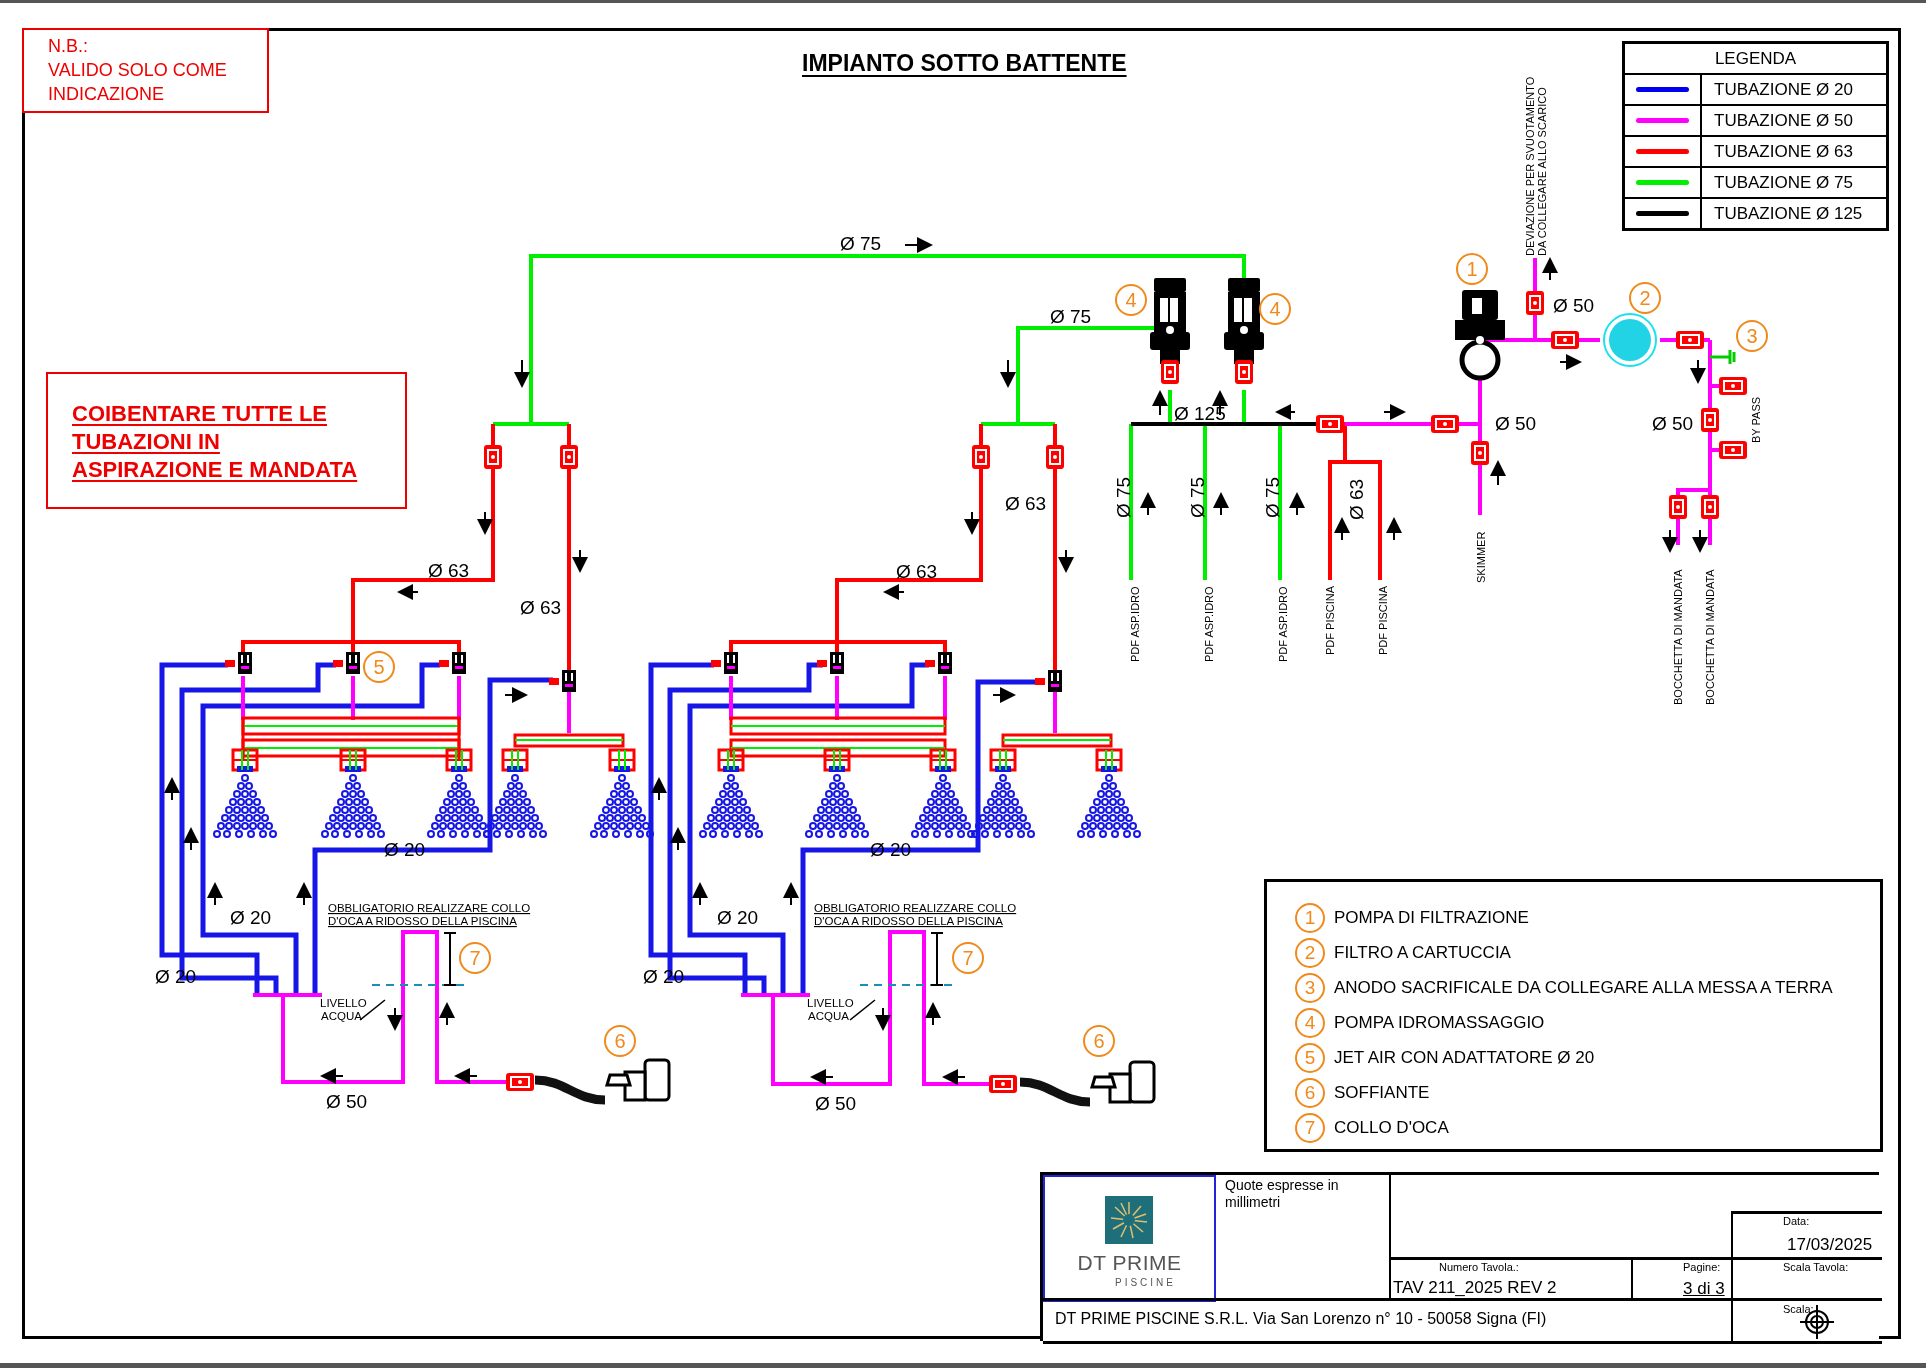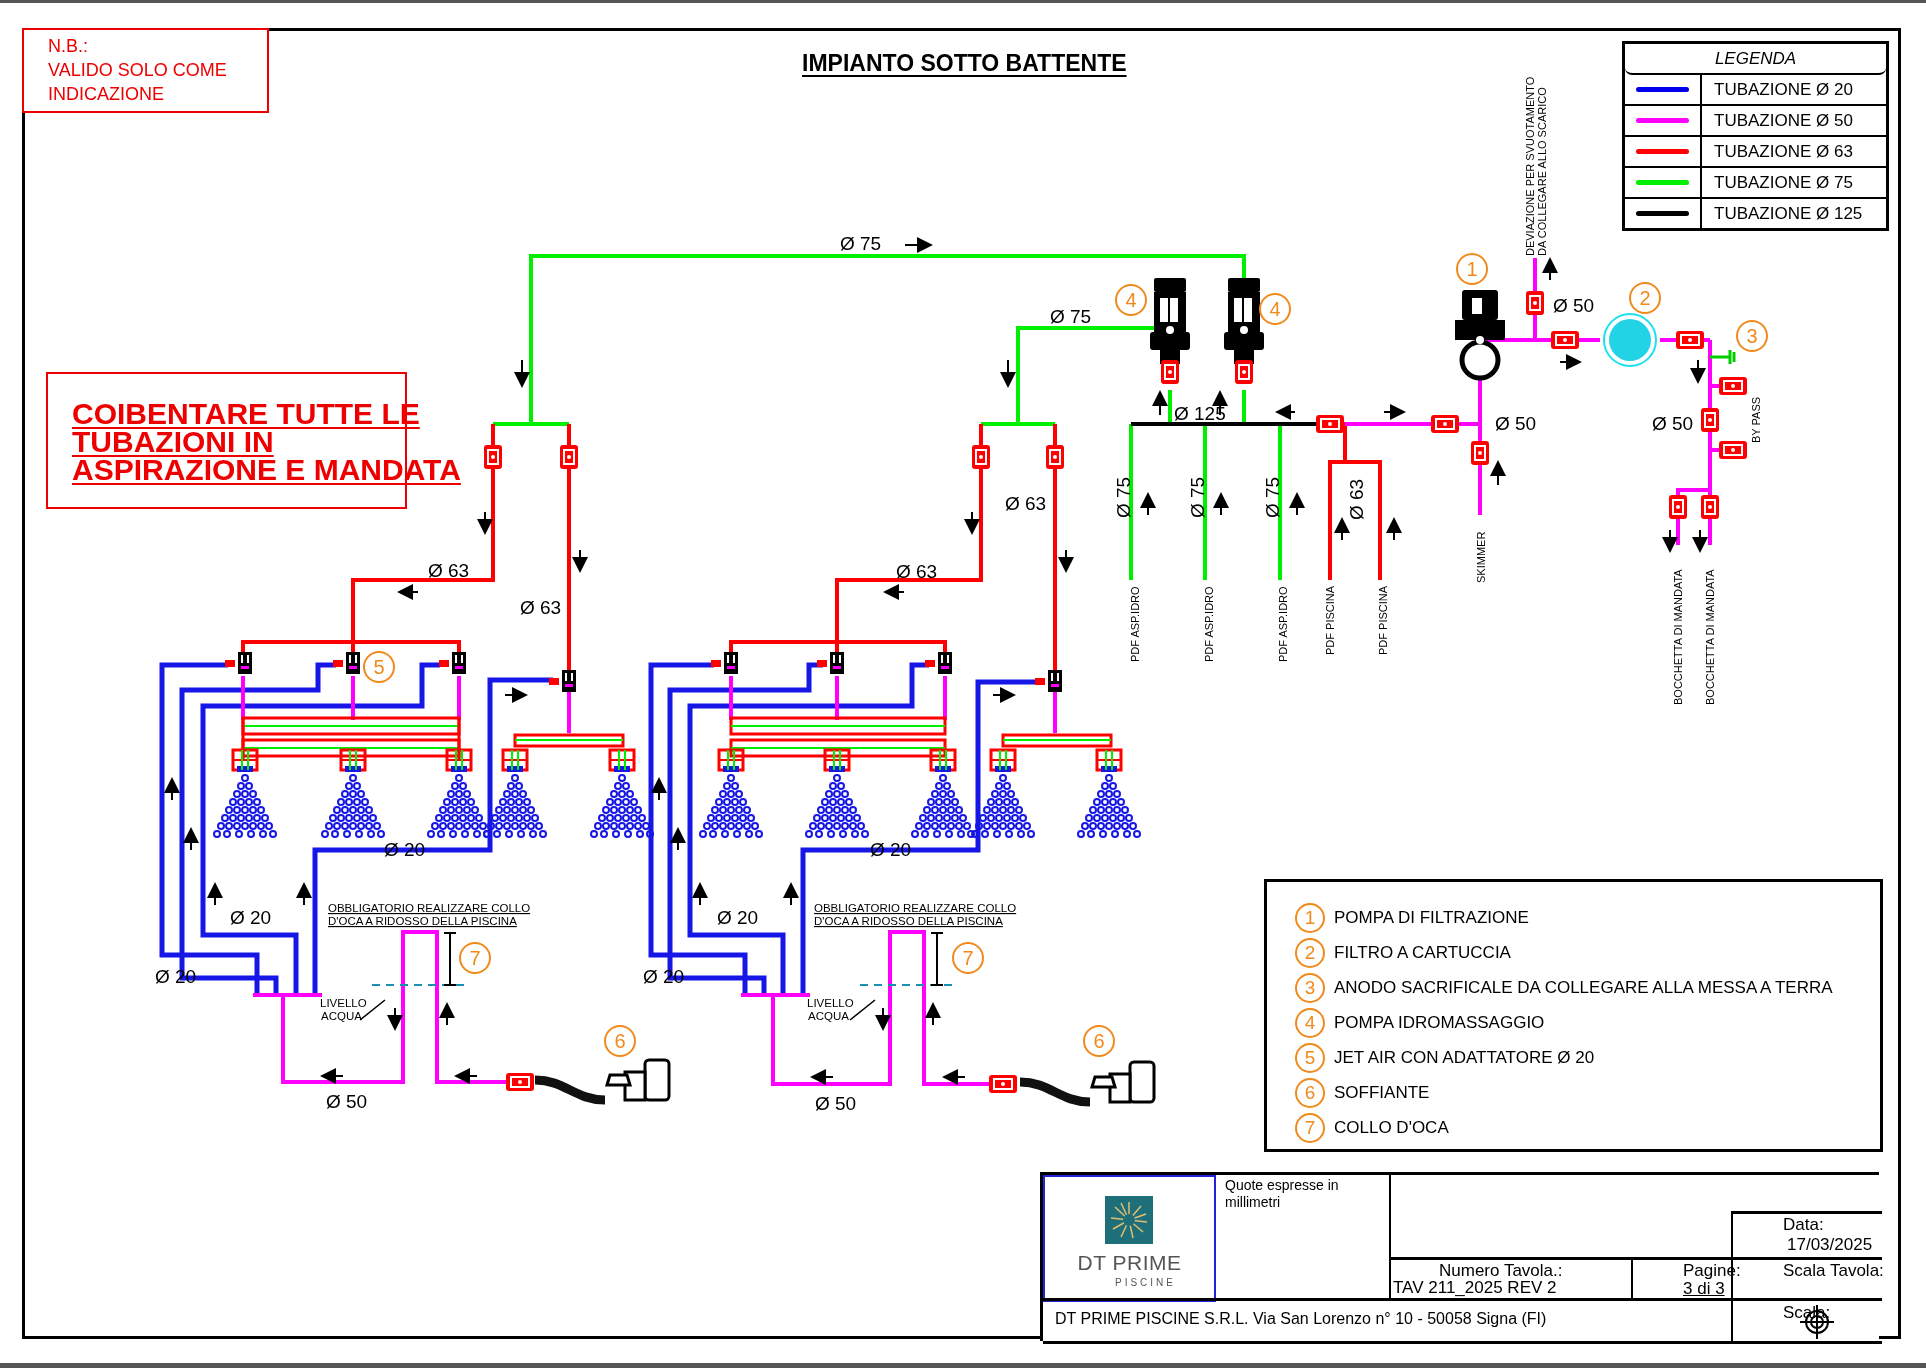--- a/index.html
+++ b/index.html
@@ -4,42 +4,42 @@
 <style>
   html, body { margin:0; padding:0; background:#ffffff; }
   body { width:1926px; height:1368px; position:relative; overflow:hidden; font-family:"Liberation Sans", sans-serif; }
   .topbar { position:absolute; left:0; top:0; width:1926px; height:3px; background:#555; }
   .botbar { position:absolute; left:0; top:1363px; width:1926px; height:5px; background:#555; }
   .frame { position:absolute; left:22px; top:28px; width:1879px; height:1311px; border:3px solid #000; box-sizing:border-box; }
   .nb-box { position:absolute; left:22px; top:28px; width:247px; height:85px; border:2px solid #e00; box-sizing:border-box; background:#fff; color:#e00; font-size:18px; line-height:24px; padding:4px 0 12px 24px; }
   .nb-box div { white-space:nowrap; }
   .title { position:absolute; left:802px; top:50px; font-size:23px; font-weight:bold; text-decoration:underline; text-decoration-thickness:2px; text-underline-offset:4px; color:#000; white-space:nowrap; }
   .legend { position:absolute; left:1622px; top:41px; width:267px; border:3px solid #000; box-sizing:border-box; background:#fff; }
-  .legend .lh { text-align:center; font-style:italic; font-size:17px; height:29px; line-height:29px; border-bottom:2px solid #000;border-radius:7px; }
+  .legend .lh { text-align:center; font-size:17px; height:29px; line-height:29px; border-bottom:2px solid #000; }
   .legend .lr { display:flex; height:29px; border-bottom:2px solid #000; }
   .legend .lr:last-child { border-bottom:none; }
   .legend .sw { width:75px; border-right:2px solid #000; display:flex; align-items:center; justify-content:center; }
   .legend .sw span { display:block; width:53px; height:5px; border-radius:3px; }
   .legend .lt { flex:1; font-size:17px; line-height:29px; padding-left:12px; white-space:nowrap; }
-  .coib { position:absolute; left:46px; top:372px; width:361px; height:137px; border:2px solid #e00; box-sizing:border-box; background:#fff; color:#e00; font-weight:bold; font-size:30px; line-height:28px; padding:26px 0 0 24px; }
+  .coib { position:absolute; left:46px; top:372px; width:361px; height:137px; border:2px solid #e00; box-sizing:border-box; background:#fff; color:#e00; font-weight:bold; font-size:22px; line-height:28px; padding:26px 0 0 24px; }
   .coib div { text-decoration:underline; text-decoration-thickness:2px; text-underline-offset:3px; white-space:nowrap; }
   svg.diagram { position:absolute; left:0; top:0; }
   .numlegend { position:absolute; left:1264px; top:879px; width:619px; height:273px; border:3px solid #000; box-sizing:border-box; background:#fff; padding:18px 0 0 28px; }
   .numlegend .it { display:flex; align-items:center; height:35px; }
   .numlegend .circ { width:26px; height:26px; border:2px solid #f08a1c; border-radius:50%; color:#f08a1c; font-size:19px; line-height:26px; text-align:center; margin-right:9px; box-sizing:content-box; }
   .numlegend .txt { font-size:17px; color:#000; white-space:nowrap; }
   .tb { position:absolute; left:1040px; top:1172px; width:839px; height:169px; border:3px solid #000; border-bottom:none; border-right:none; box-sizing:border-box; background:#fff; }
   .tb .logo { position:absolute; left:0; top:0; width:173px; height:127px; border:2px solid #22d; box-sizing:border-box; }
   .tb .logo .mark { position:absolute; left:60px; top:19px; width:48px; height:48px; background:#1f6f7a; }
   .tb .logo .brand { position:absolute; left:0; width:100%; top:74px; text-align:center; font-size:21px; color:#555; letter-spacing:0.5px; }
   .tb .logo .sub { position:absolute; left:16px; width:100%; top:100px; text-align:center; font-size:10px; color:#555; letter-spacing:3px; }
   .tb .quote { position:absolute; left:182px; top:2px; width:150px; font-size:14px; line-height:17px; color:#000; }
   .tb .vline { position:absolute; background:#000; }
   .tb .hline { position:absolute; background:#000; }
-  .tb .lbl { position:absolute; font-size:17px; color:#000; white-space:nowrap;padding-left:48px; }
+  .tb .lbl { position:absolute; font-size:11px; color:#000; white-space:nowrap;padding-left:48px; }
   .tb .val { position:absolute; font-size:17px; color:#000; white-space:nowrap; }
   .tb .addr { position:absolute; left:12px; top:135px; font-size:16px; color:#000; white-space:nowrap; }
 </style>
 </head>
 <body>
 
 <div class="topbar"></div>
 <div class="frame"></div>
 
 <svg class="diagram" width="1926" height="1368" viewBox="0 0 1926 1368">

